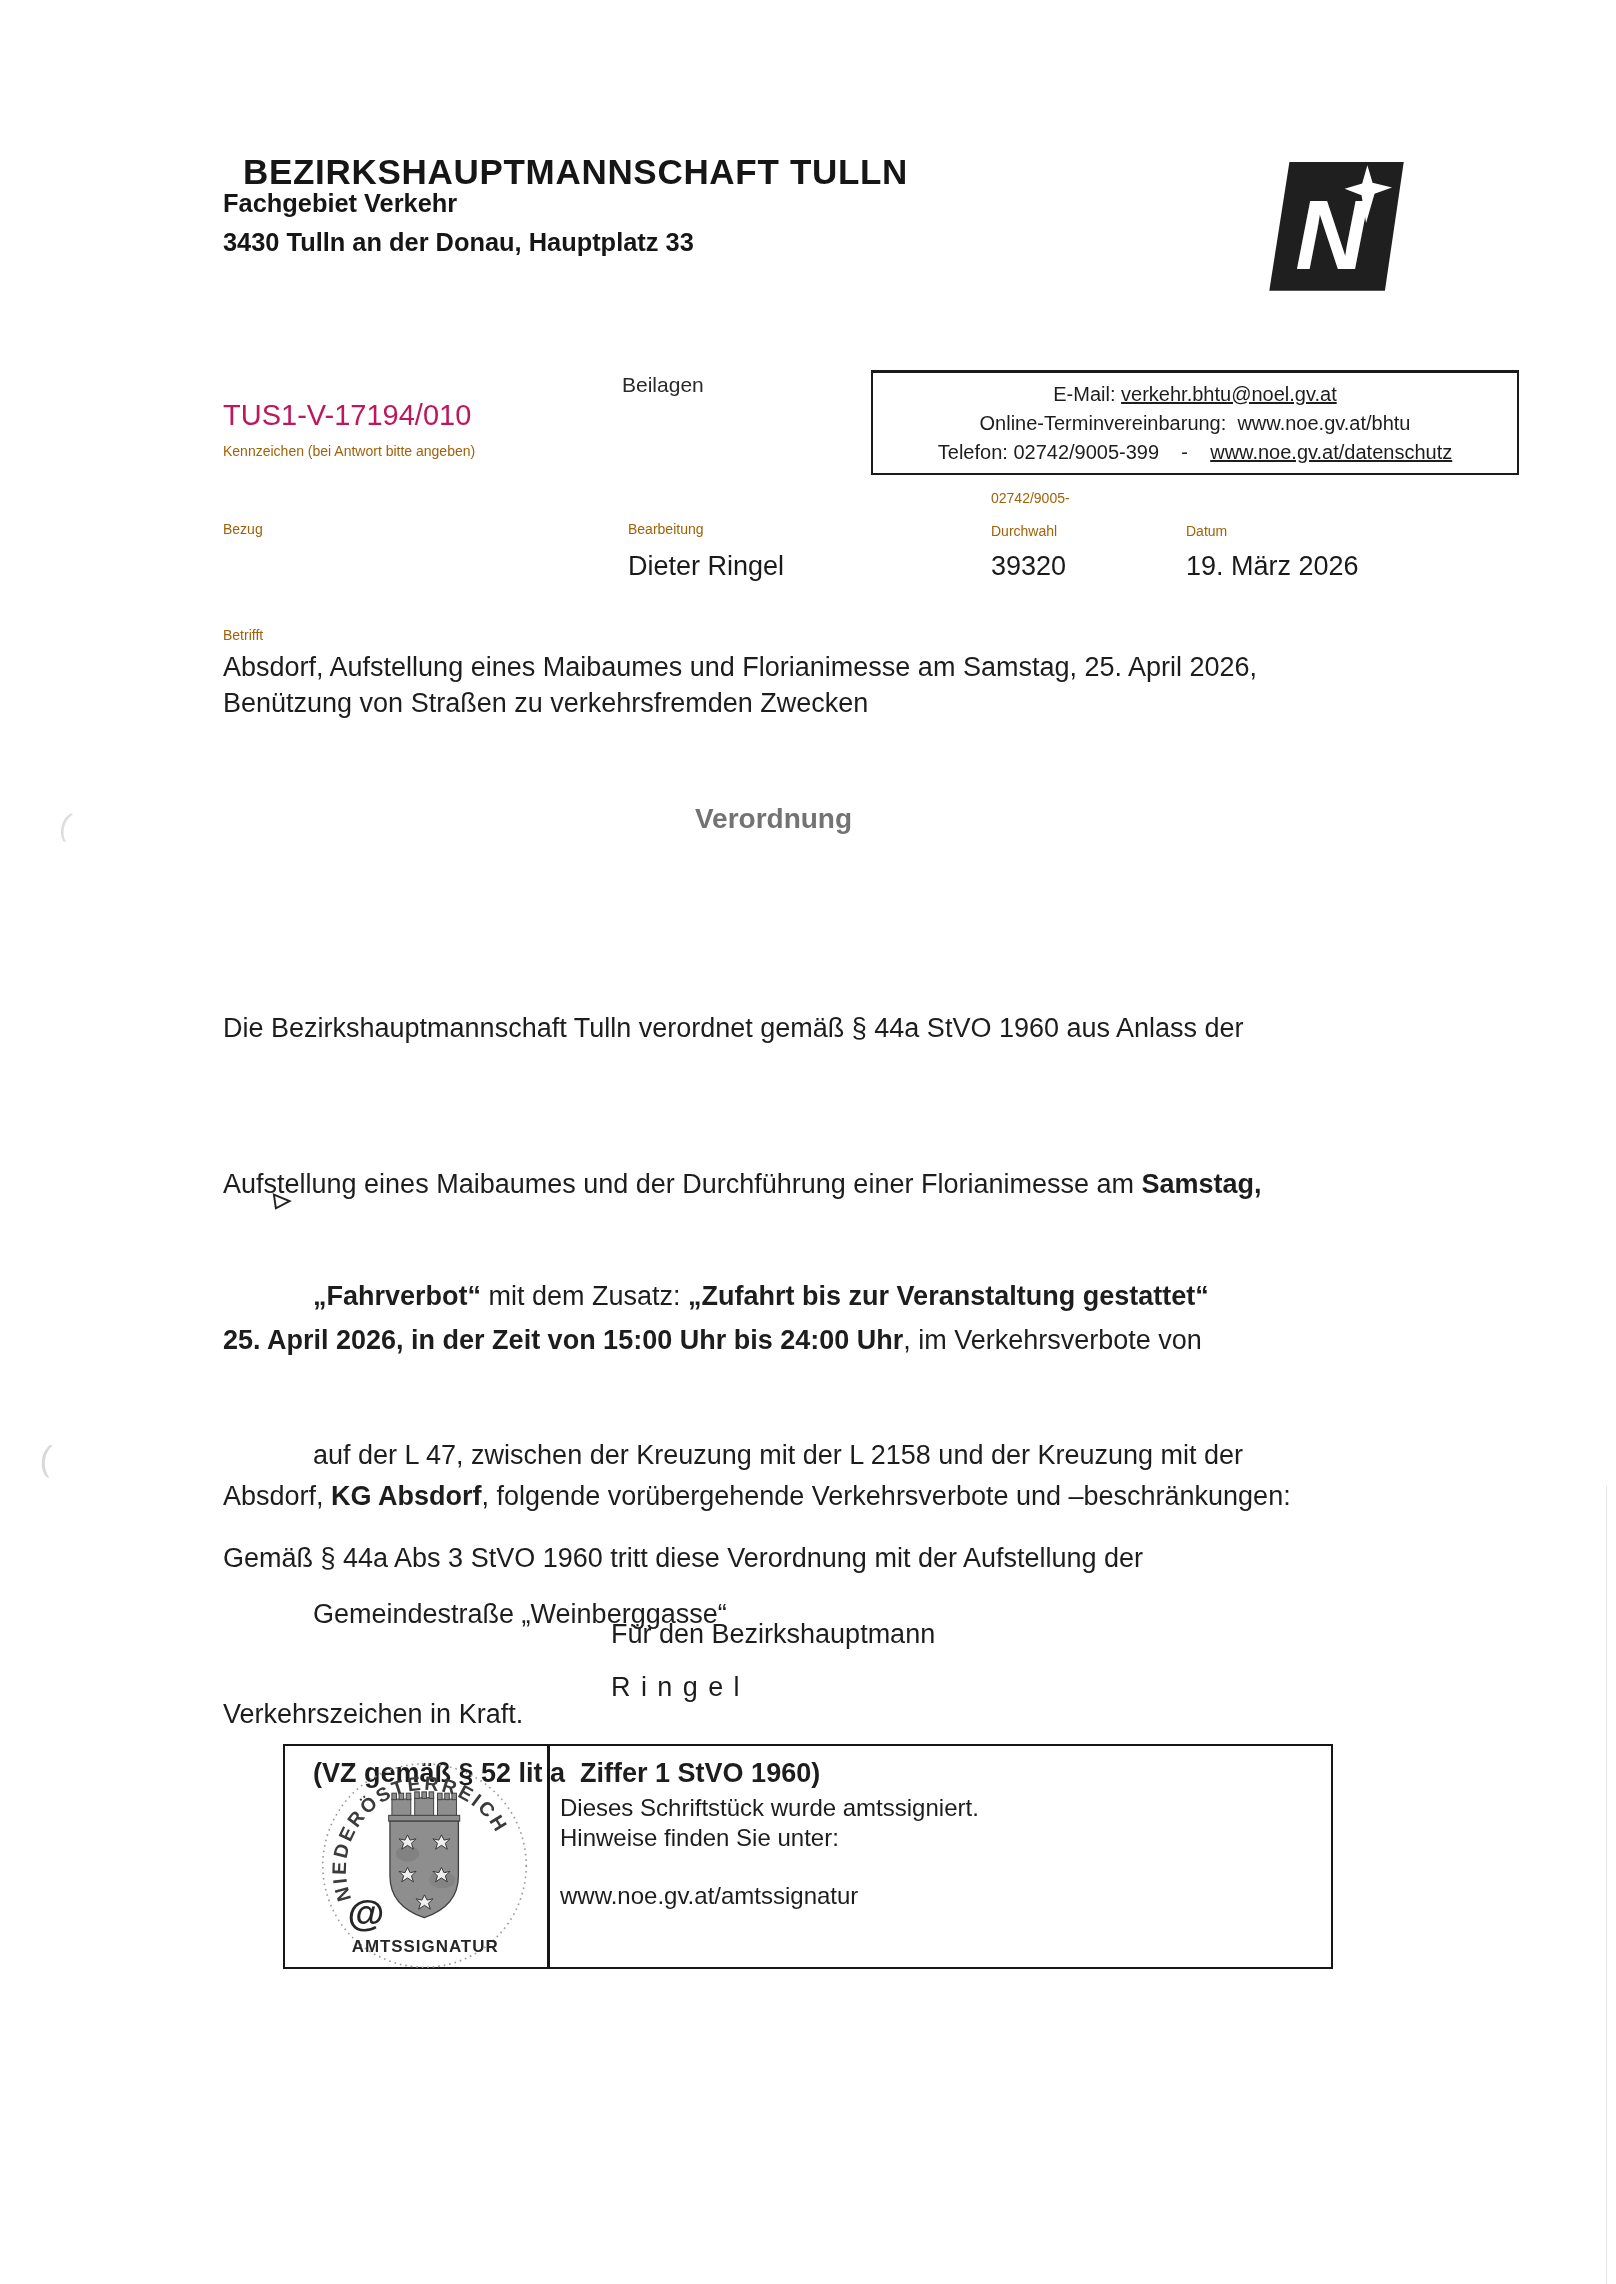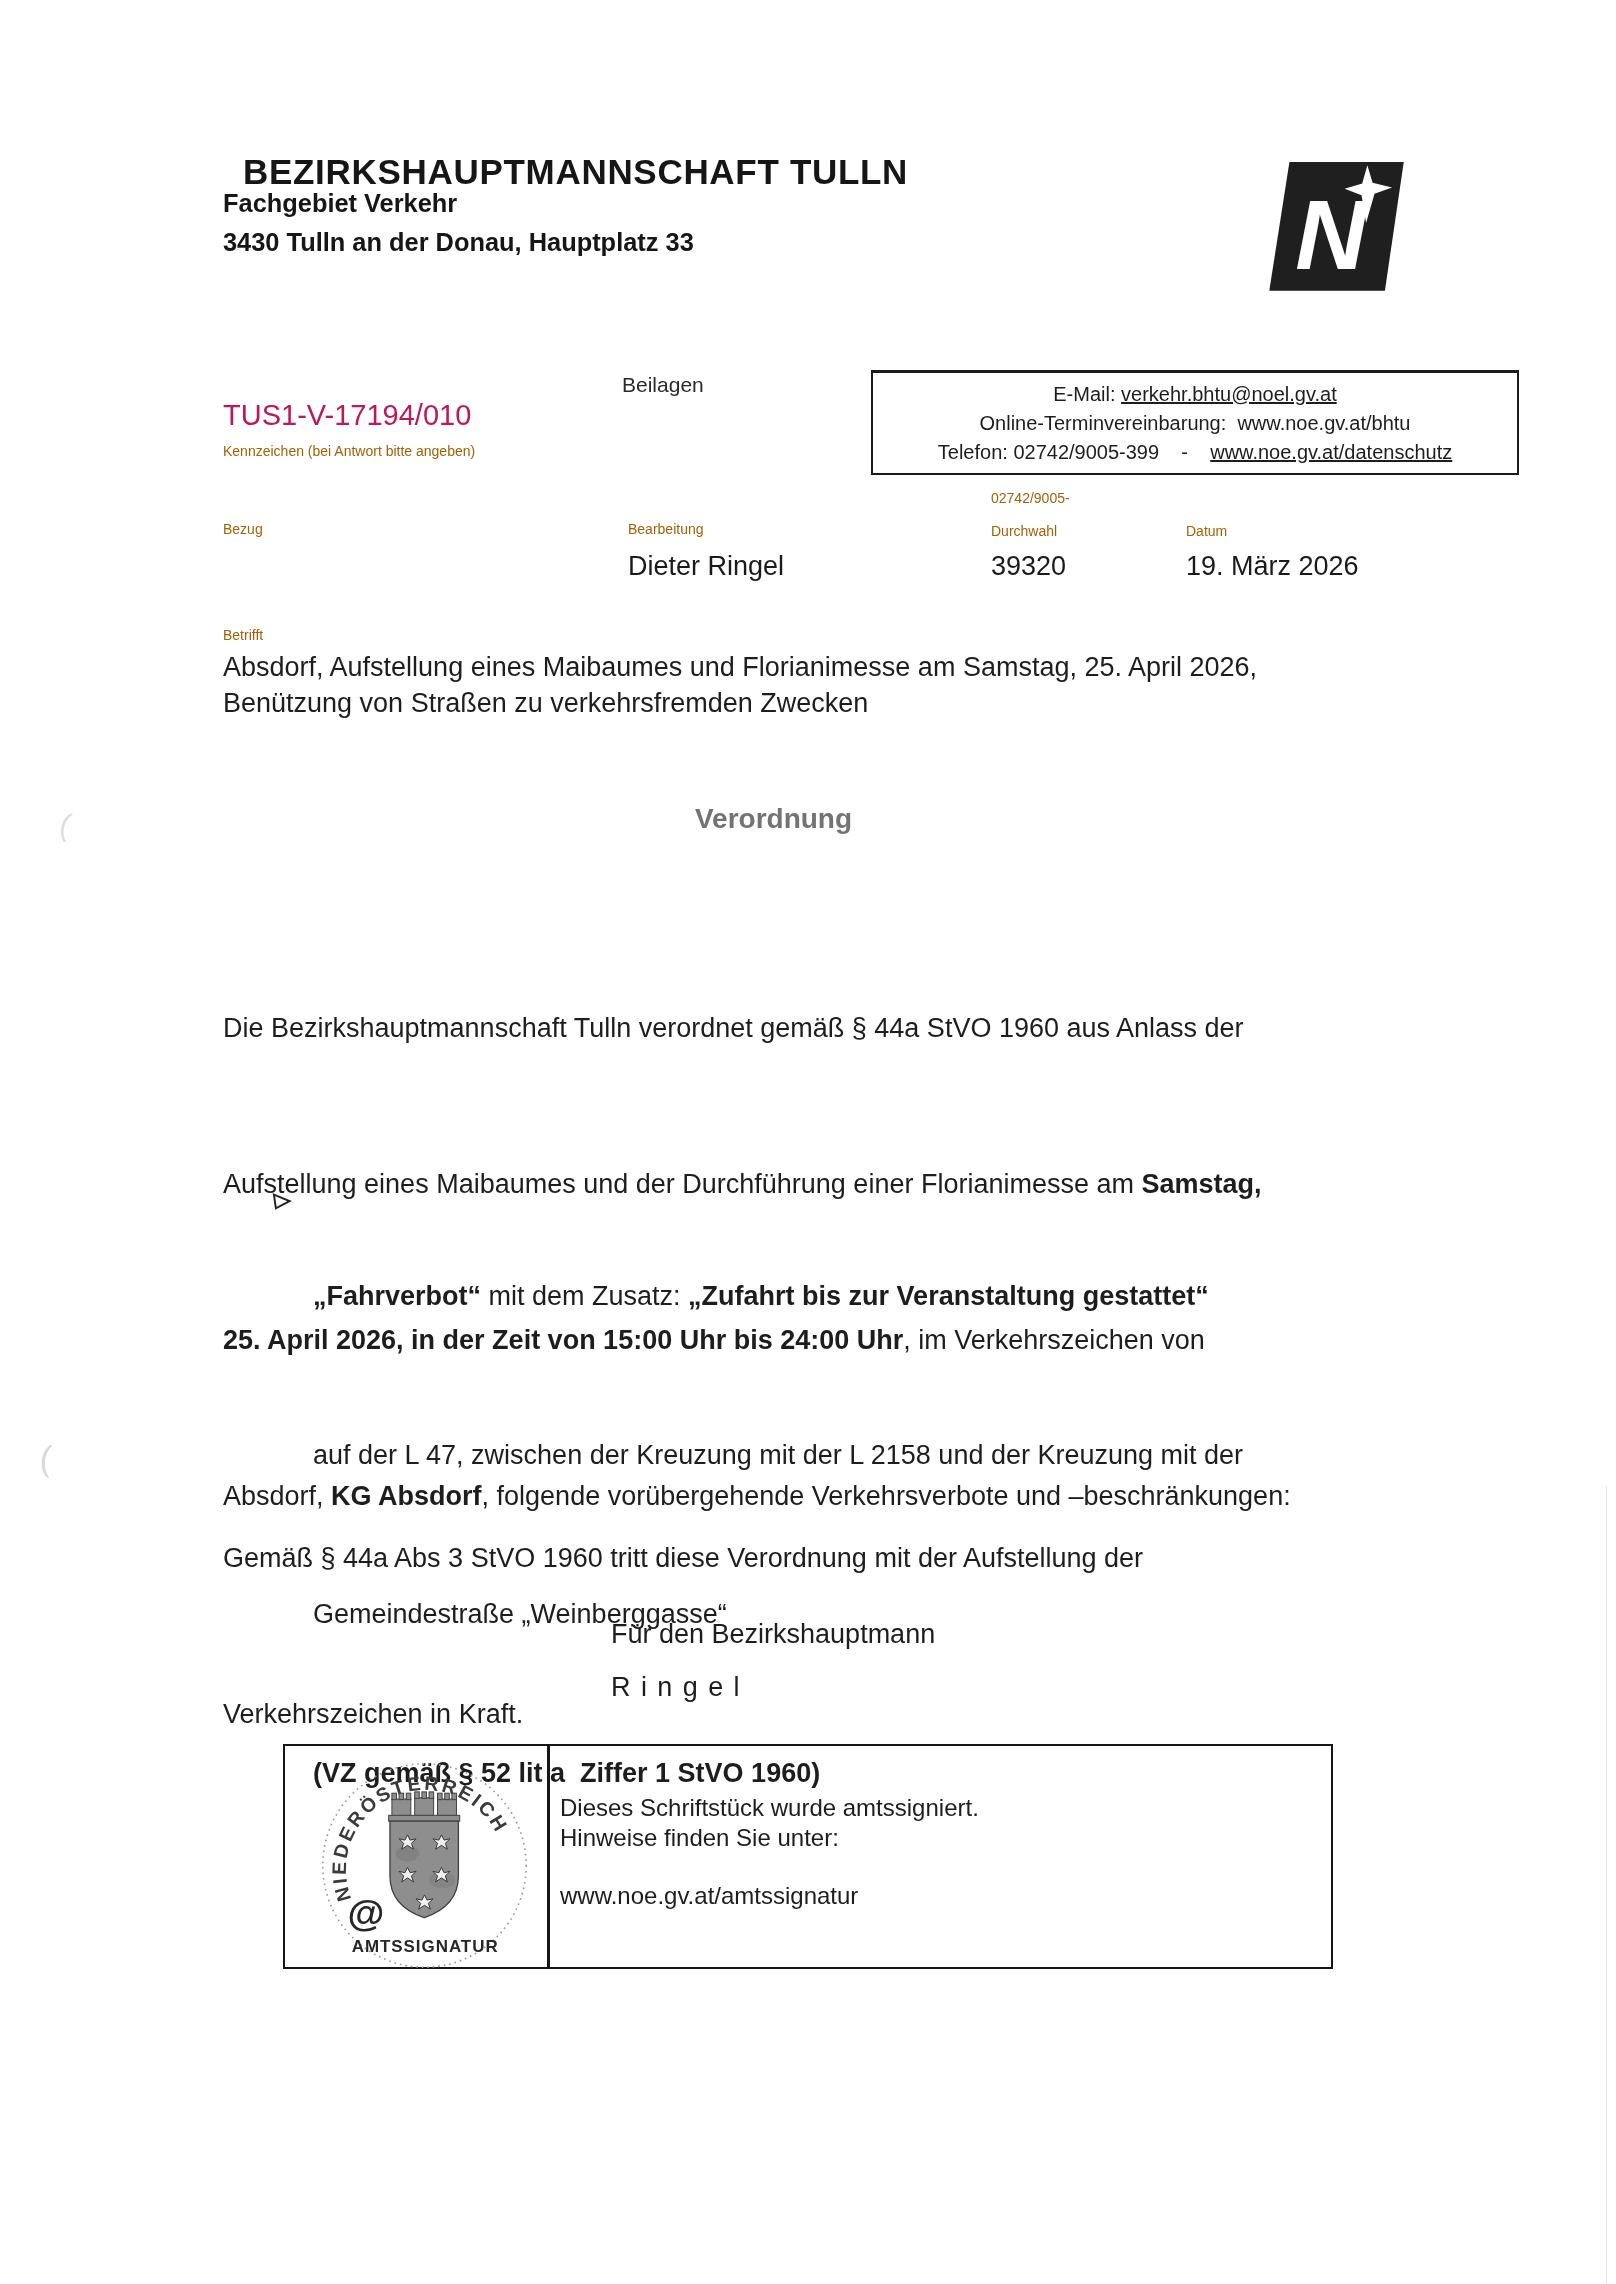--- a/index.html
+++ b/index.html
@@ -75,21 +75,21 @@
 
   <div class="abs lbl" style="left:223px;top:627px;">Betrifft</div>
   <div class="abs body-line" style="left:223px;top:652px;"><span>Absdorf, Aufstellung eines Maibaumes und Florianimesse am </span><span style="font-weight: 400;">Samstag, 25. April 2026</span><span>,</span></div>
   <div class="abs body-line" style="left:223px;top:688px;">Benützung von Straßen zu verkehrsfremden Zwecken</div>
 
   <div class="abs doc-title" style="left:223px;top:803px;width:1101px;text-align:center;white-space:pre;">Verordnung</div>
 
   <div class="abs para" style="left:223px;top:898px;">
     <div><span>Die Bezirkshauptmannschaft Tulln verordnet gemäß § 44a StVO 1960 aus Anlass der</span></div>
     <div><span>Aufstellung eines Maibaumes und der Durchführung einer Florianimesse am </span><span style="font-weight: 700;">Samstag,</span></div>
-    <div><span style="font-weight: 700;">25. April 2026, in der Zeit von 15:00 Uhr bis 24:00 Uhr</span><span>, im Verkehrszeichen von</span></div>
+    <div><span style="font-weight: 700;">25. April 2026, in der Zeit von 15:00 Uhr bis 24:00 Uhr</span><span>, im Verkehrsverbote von</span></div>
     <div><span>Absdorf, </span><span style="font-weight: 700;">KG Absdorf</span><span>, folgende vorübergehende Verkehrsverbote und –beschränkungen:</span></div>
   </div>
 
   <div class="abs" style="left:258px;top:1179px;">
     <svg width="23.5" height="23.5" viewBox="0 0 36 36">
       <path d="M6,7 L30,17 L9,28 Z" fill="none" stroke="#222" stroke-width="3"></path>
     </svg>
   </div>
   <div class="abs bullet-para" style="left:313px;top:1164px;">
     <div><span style="font-weight: 700;">„Fahrverbot“</span><span> mit dem Zusatz: </span><span style="font-weight: 700;">„Zufahrt bis zur Veranstaltung gestattet“</span></div>

